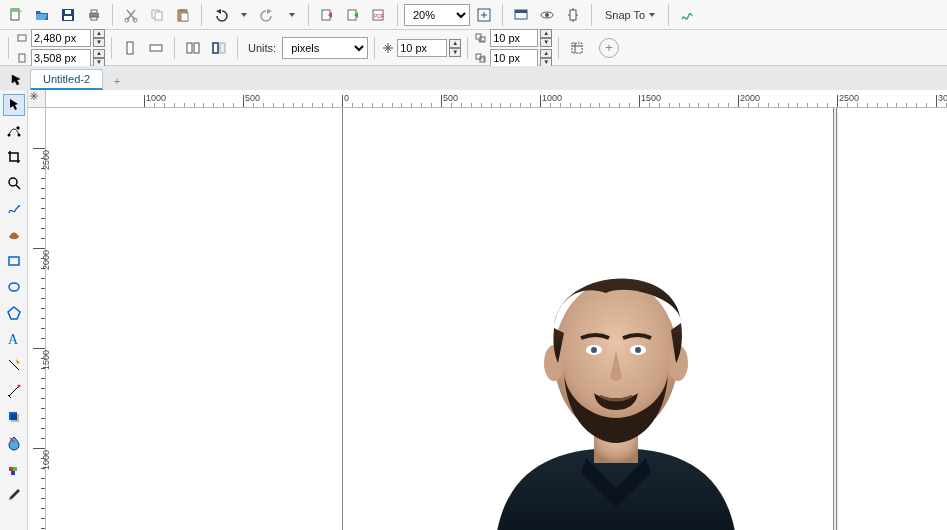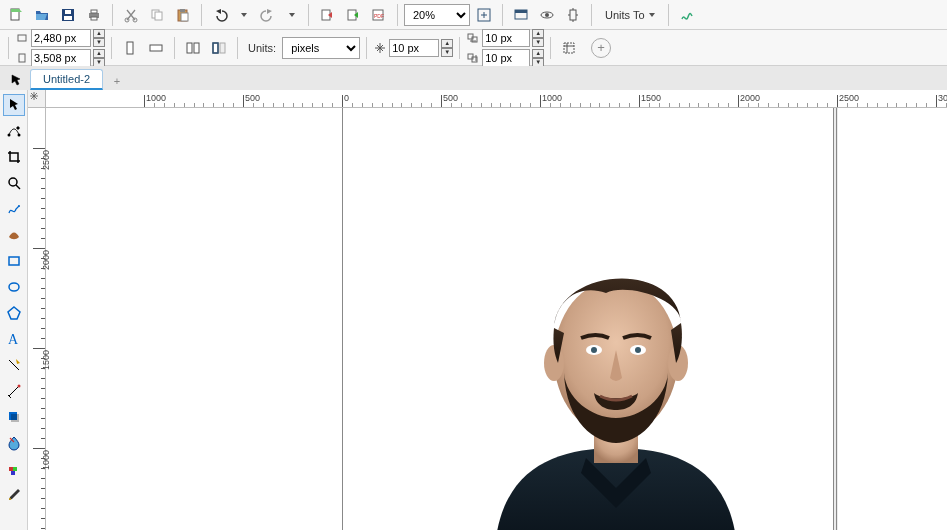--- a/index.html
+++ b/index.html
@@ -174,21 +174,21 @@
         </svg>
       </div>
     <div class="tbtn">
         <svg viewBox="0 0 16 16">
           <rect x="5" y="3" width="6" height="10" fill="none" stroke="#555"></rect>
           <path d="M3 8h2M11 8h2M8 1v2M8 13v2" stroke="#555"></path>
         </svg>
       </div>
     <div class="sep"></div>
     <div class="dropdown-btn">
-        <span>Units To</span>
+        <span>Snap To</span>
         <div class="caret-down"></div>
       </div>
     <div class="sep"></div>
     <div class="tbtn">
         <svg viewBox="0 0 16 16">
           <path d="M3 12c2-6 4 4 6-2s3-3 4-1" stroke="#3a7" fill="none" stroke-width="1.5"></path>
         </svg>
       </div>
   </div>
 
@@ -240,21 +240,21 @@
       </div>
     <div class="tbtn">
         <svg viewBox="0 0 16 16">
           <rect x="2" y="3" width="5" height="10" fill="#fff" stroke="#555"></rect>
           <rect x="9" y="3" width="5" height="10" fill="#eee" stroke="#aaa"></rect>
           <rect x="2" y="3" width="5" height="10" fill="none" stroke="#357" stroke-width="1.5"></rect>
         </svg>
       </div>
     <div class="sep"></div>
     <span class="units-label">Units:</span>
-    <select class="combo" style="width:78px"><option>pixels</option></select>
+    <select class="combo" style="width:86px"><option>pixels</option></select>
     <div class="sep"></div>
     <span class="spin-label">
         <svg width="14" height="14" viewBox="0 0 14 14">
           <path d="M7 2v10M2 7h10M4 4l6 6M10 4l-6 6" stroke="#555" fill="none"></path>
         </svg>
       </span>
     <input class="spin-field" style="width: 50px;" value="10 px">
     <div class="spin-btns">
         <div class="spin-btn">▲</div>
         <div class="spin-btn">▼</div>

